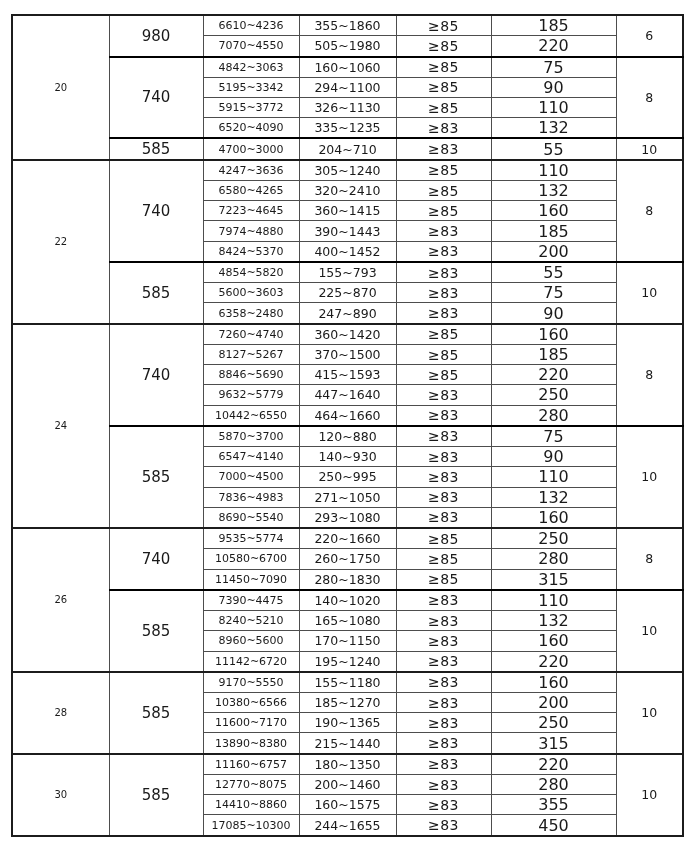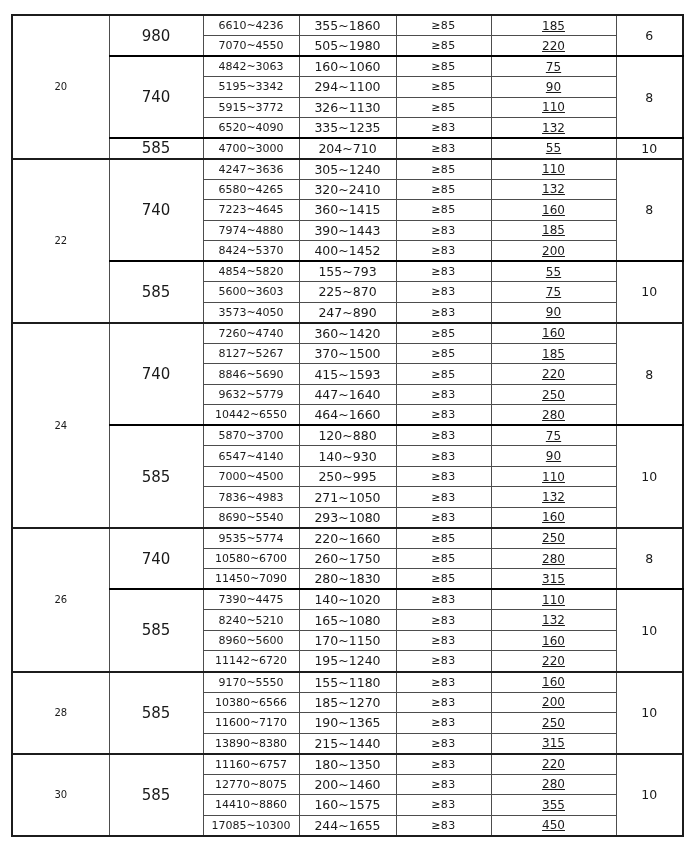--- a/index.html
+++ b/index.html
@@ -37,22 +37,22 @@
     overflow: hidden;
   }
   table.spec tr { height: 20px; }
   
   tr.sec-start > td { border-top: 2px solid #1c1c1c; }
   tr.grp-start > td { border-top: 2px solid #000000; }
   td.c-size  { font-size: 10px; }
   td.c-speed { font-size: 15px; }
   td.c-flow  { font-size: 11px; }
   td.c-press { font-size: 12.5px; margin-left: 11px; }
-  td.c-eff   { font-size: 11px; letter-spacing: 0.5px; margin-top: 41px; }
-  td.c-power { font-size: 12px; text-decoration: underline; }
+  td.c-eff   { font-size: 14px; letter-spacing: 0.5px; margin-top: 41px; }
+  td.c-power { font-size: 16px; }
   td.c-poles { font-size: 12.5px; }
 </style>
 </head>
 <body>
 
 <div class="sheet">
   <table class="spec">
     <colgroup>
       <col style="width:97px">
       <col style="width:94px">
@@ -153,21 +153,21 @@
           <td class="c-power">55</td>
           <td class="c-poles" rowspan="3">10</td>
         </tr>
         <tr>
           <td class="c-flow">5600~3603</td>
           <td class="c-press">225~870</td>
           <td class="c-eff">≥83</td>
           <td class="c-power">75</td>
         </tr>
         <tr>
-          <td class="c-flow">3573~4050</td>
+          <td class="c-flow">6358~2480</td>
           <td class="c-press">247~890</td>
           <td class="c-eff">≥83</td>
           <td class="c-power">90</td>
         </tr>
         <tr class="sec-start">
           <td class="c-size" rowspan="10">24</td>
           <td class="c-speed" rowspan="5">740</td>
           <td class="c-flow">7260~4740</td>
           <td class="c-press">360~1420</td>
           <td class="c-eff">≥85</td>

